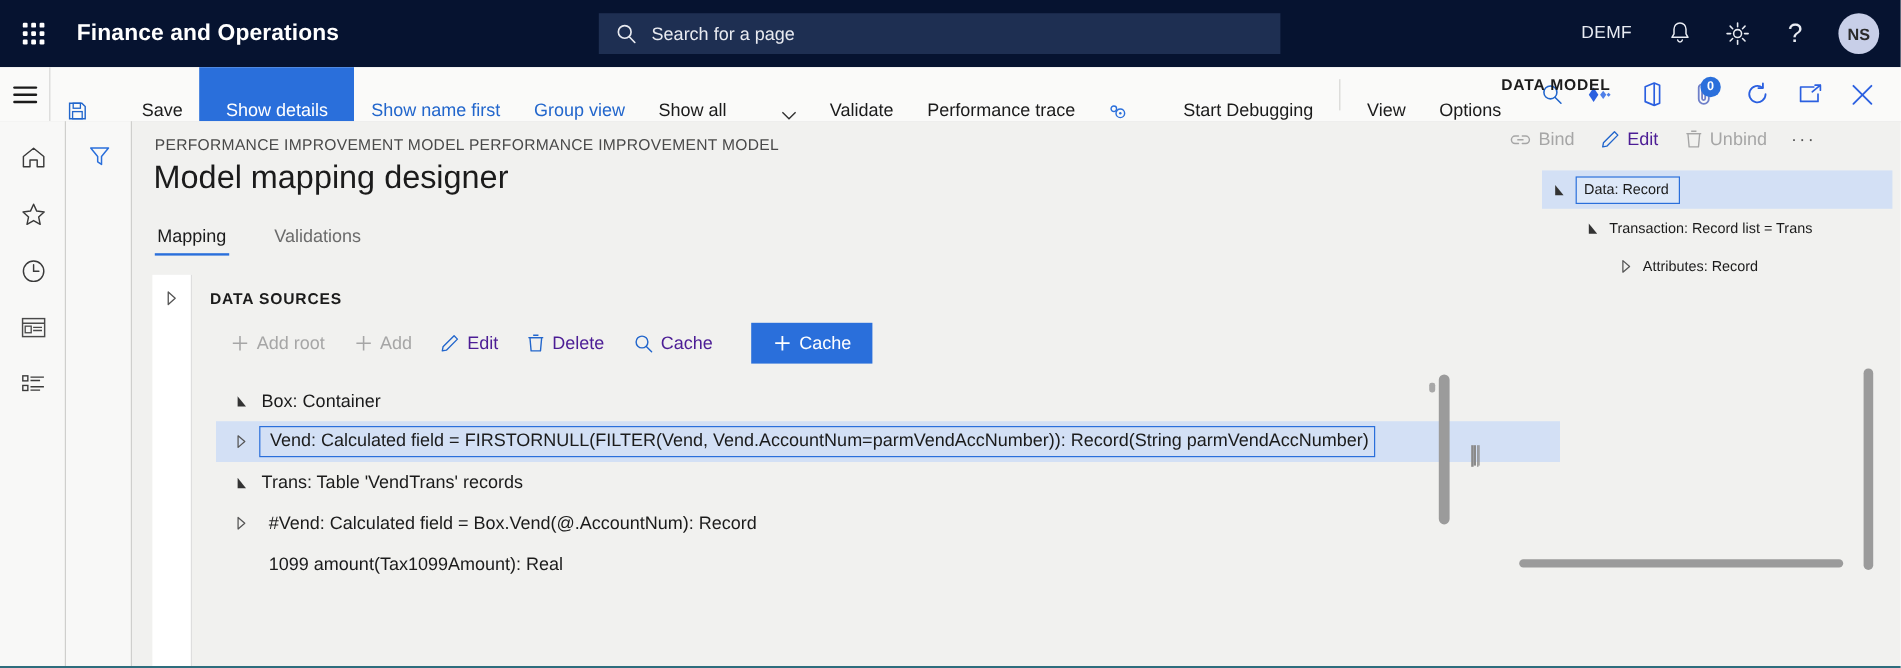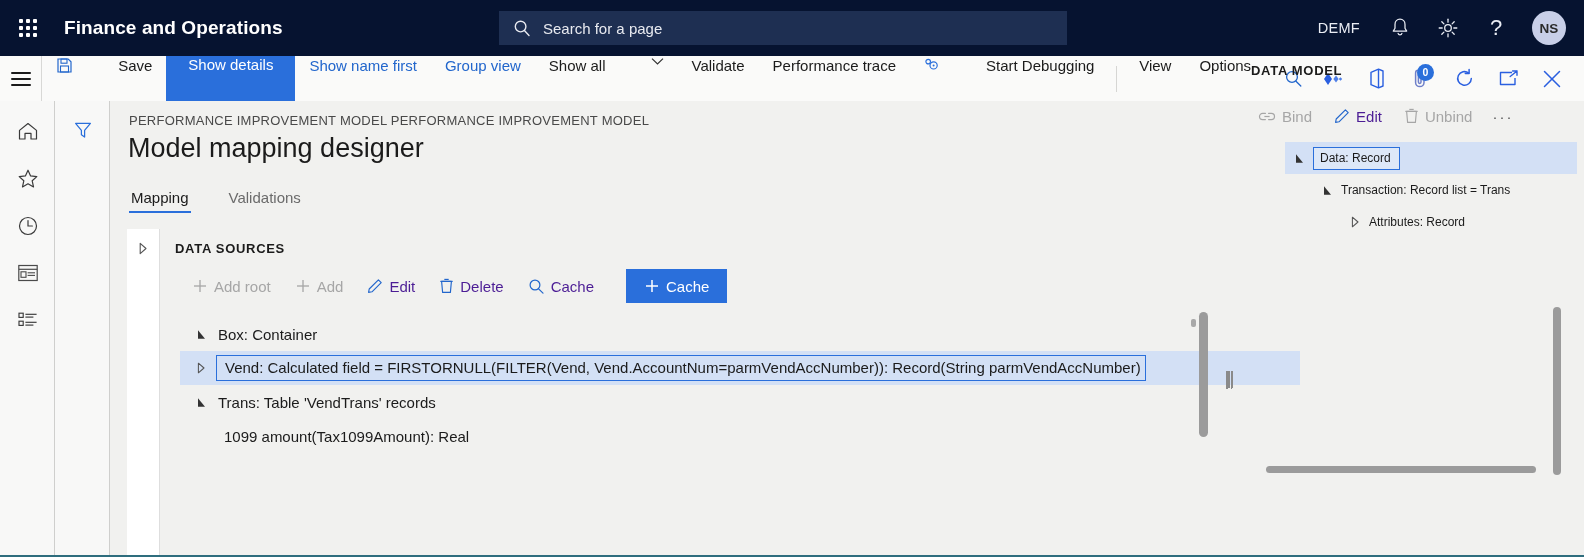--- a/index.html
+++ b/index.html
@@ -95,21 +95,21 @@
     border-right: 1px solid #d8d8d6;
     box-sizing: border-box;
     height: 45px;
   }
   .ham-lines { width: 20px; }
   .ham-lines i {
     display: block; height: 2px; background: #1b1b1b;
     margin: 4px 0; border-radius: 1px;
   }
   .ap-btn {
-    height: 44px; display: flex; align-items: flex-start;
+    height: 44px; display: flex; align-items: flex-end;
     padding: 0 14px; font-size: 15px; color: #1b1b1b;
     cursor: pointer; white-space: nowrap; gap: 38px;
   }
   .ap-btn.link { color: #2266cc; }
   .ap-btn.primary {
     background: #2a6fdb; color: #ffffff;
     height: 45px; padding: 0 22px; font-weight: normal;
   }
   .ap-btn .ic { margin-right: 7px; display: flex; align-items: center; }
   .ap-sep {
@@ -704,20 +704,28 @@
 
         <div class="tnode lvl1">
           <span class="tw">
             <svg width="11" height="11" viewBox="0 0 11 11">
                 <path d="M2 1.2 L2 9.8 L9 9.8 Z" fill="#333"></path>
               </svg>
           </span>
           <span class="tlabel">Trans: Table 'VendTrans' records</span>
         </div>
 
+        <div class="tnode lvl2" style="padding-left:8px;">
+          <span class="tw">
+            <svg width="10" height="12" viewBox="0 0 10 12">
+                <path d="M2.4 1.2 L8 6 L2.4 10.8 Z" fill="none" stroke="#555" stroke-width="1.05" stroke-linejoin="round"></path>
+              </svg>
+          </span>
+          <span class="tlabel" style="padding-left:10px;">#Vend: Calculated field = Box.Vend(@.AccountNum): Record</span>
+        </div>
 
         <div class="tnode leaf" style="padding-left:8px;">
           <span class="tw"></span>
           <span class="tlabel" style="padding-left:10px;">1099 amount(Tax1099Amount): Real</span>
         </div>
       </div>
     </div>
   </div>
 
   <div class="vscroll-up-dot"></div>

